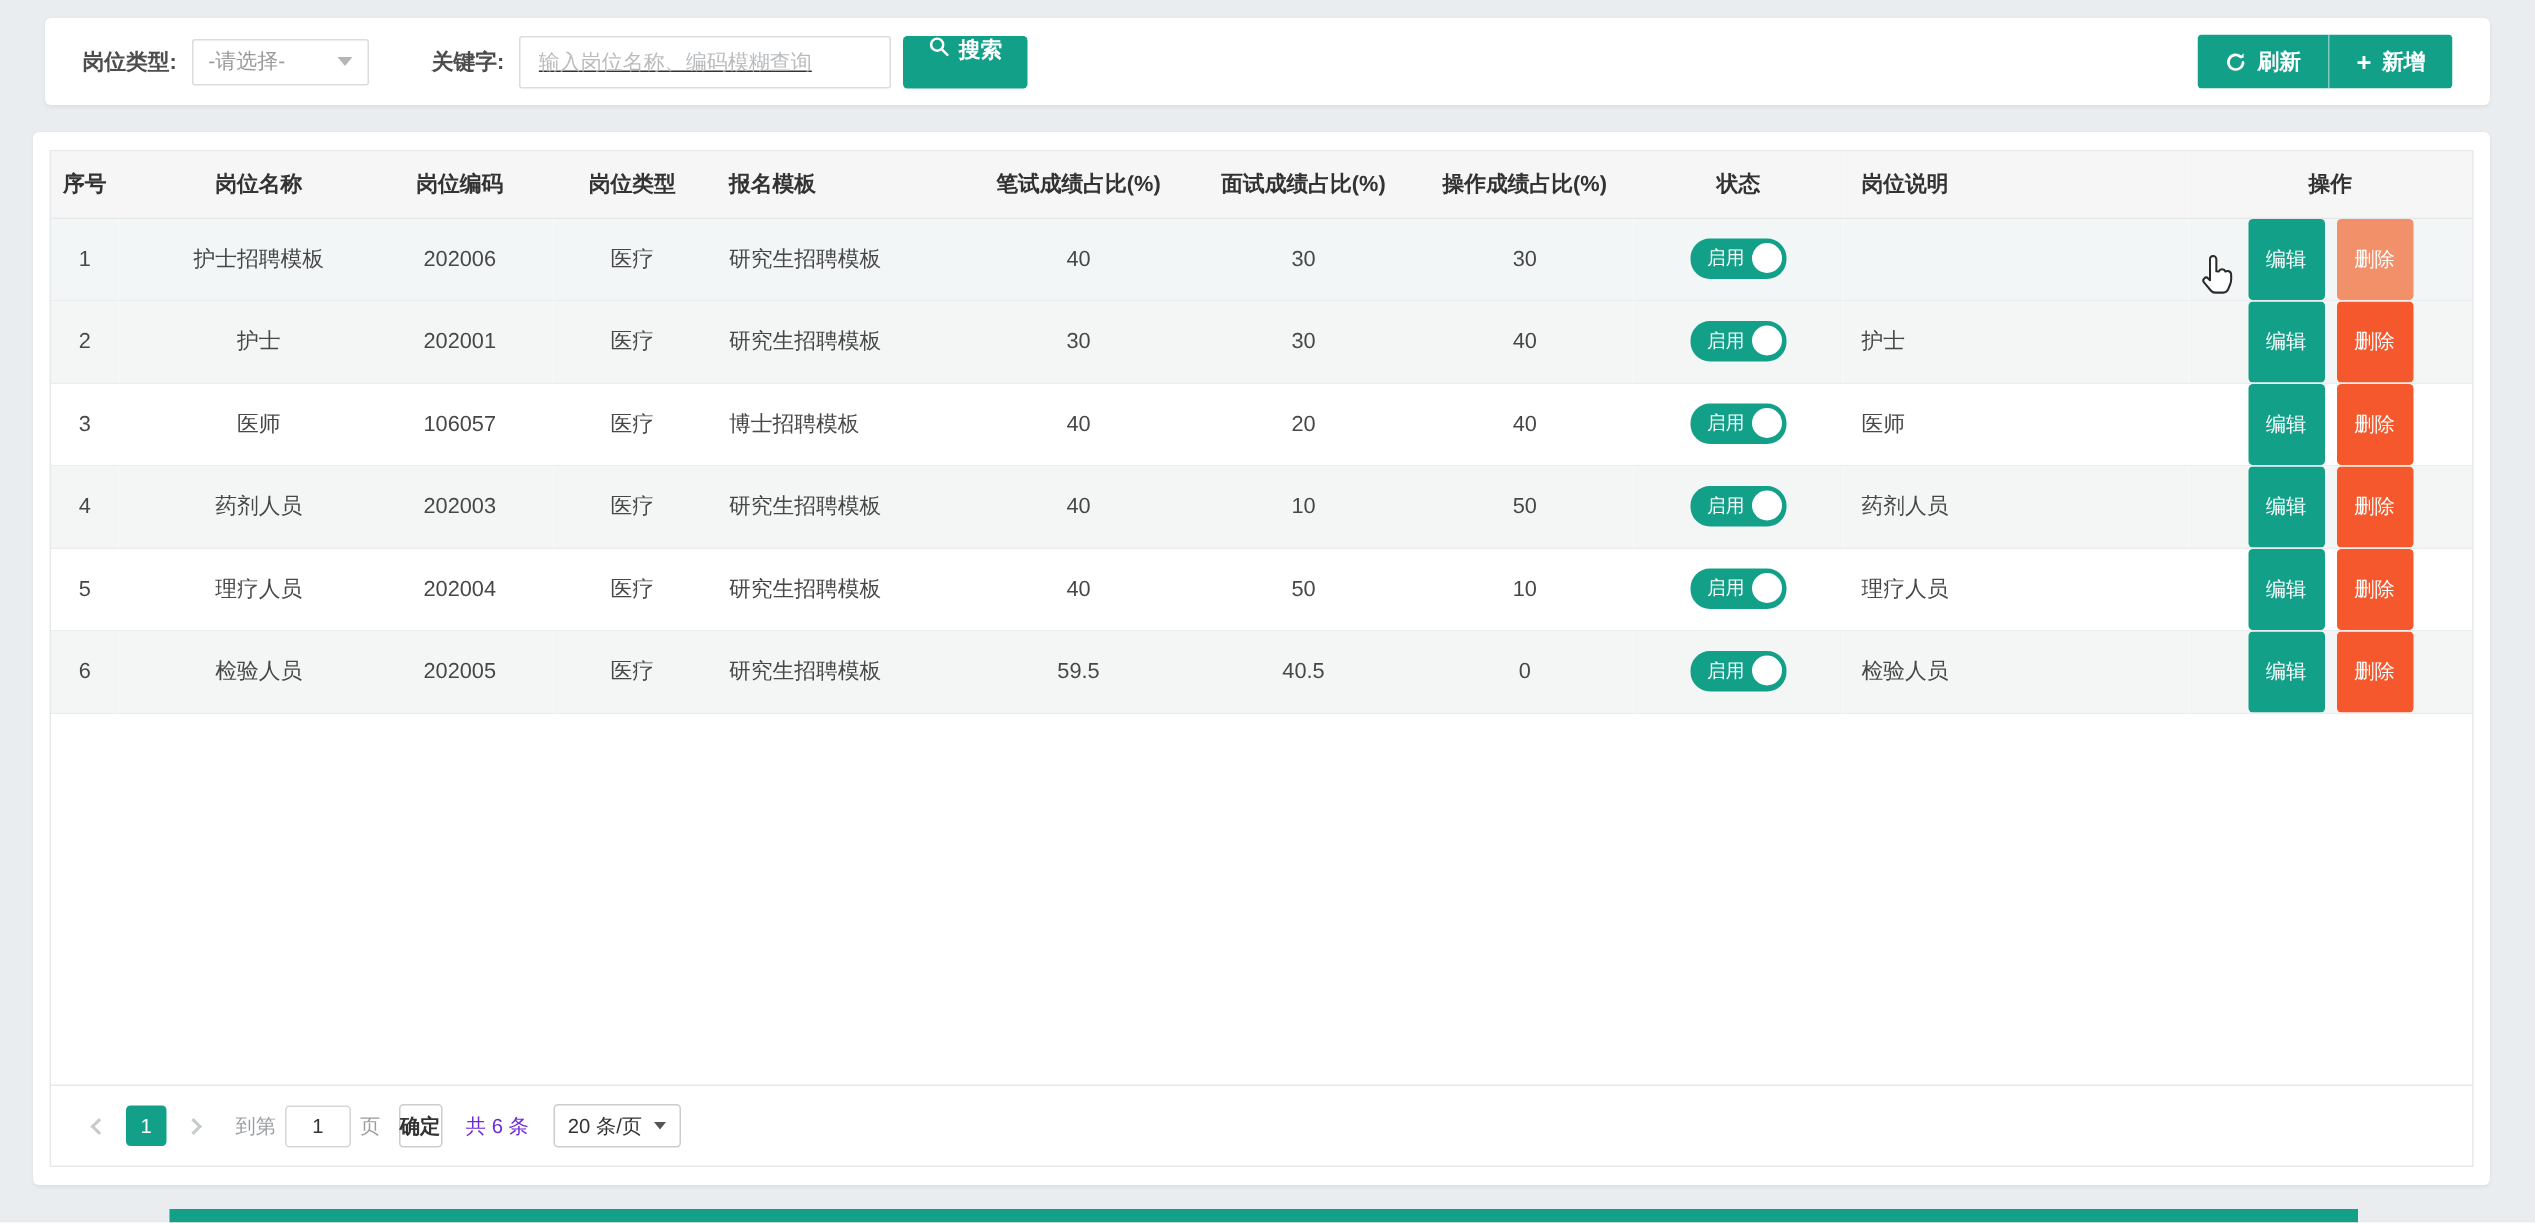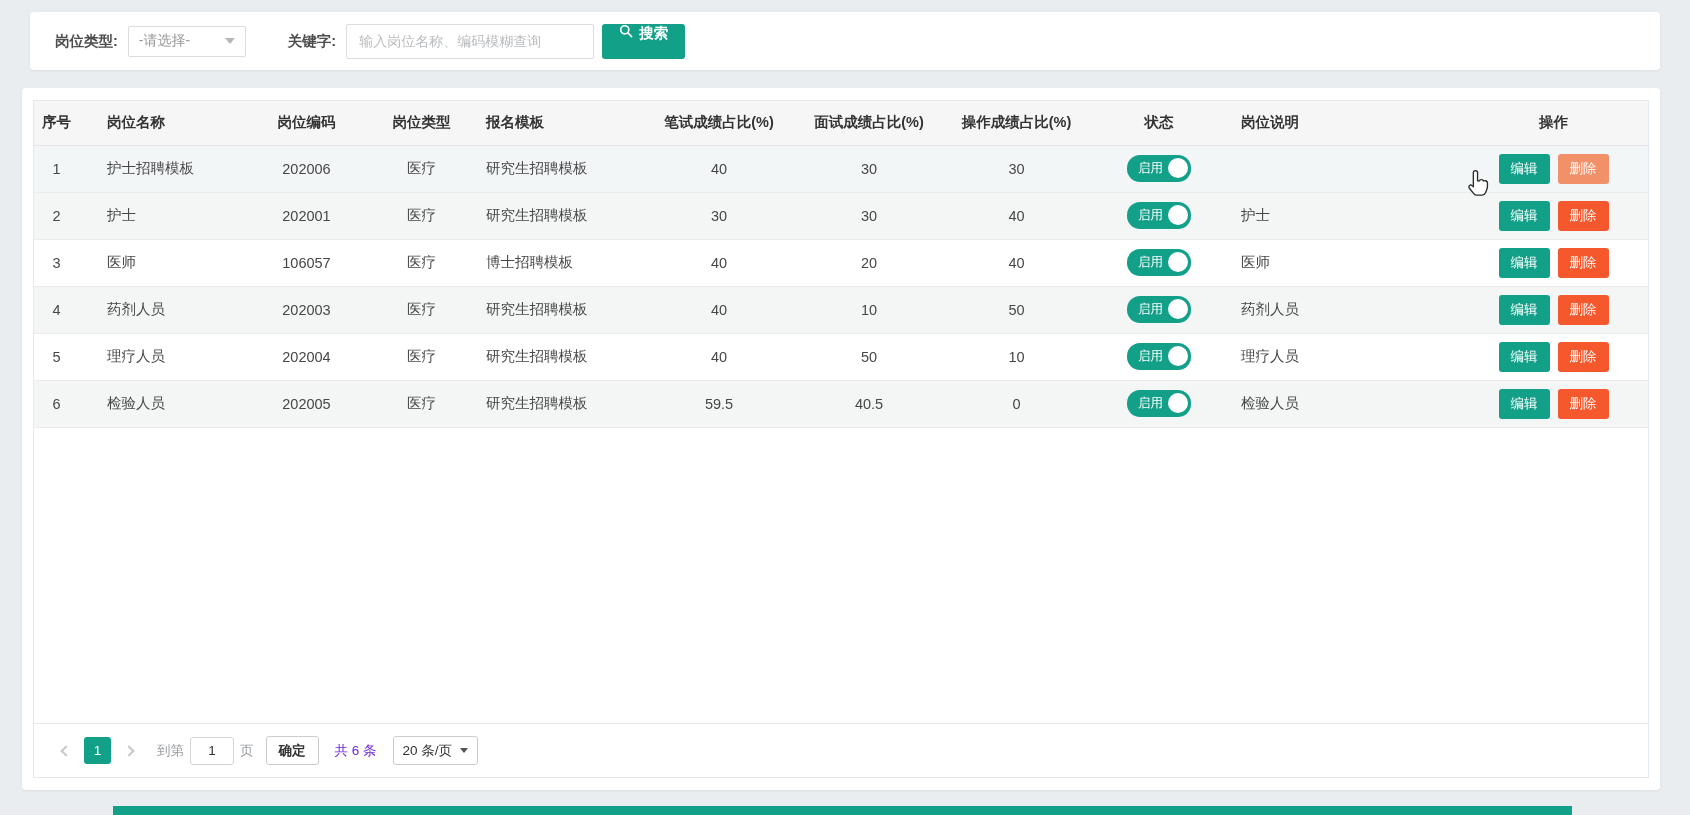--- a/index.html
+++ b/index.html
@@ -32,20 +32,21 @@
   }
   .caret-down{
     width:0;height:0;border-left:5px solid transparent;border-right:5px solid transparent;
     border-top:6px solid #b3b7ba;display:inline-block;
   }
   .f-gap{width:42px;}
   .f-input{
     width:248px;height:35px;border:1px solid #dcdcdc;border-radius:2px;
     padding:0 12px;font-size:14px;color:#333;outline:none;
     font-family:"Liberation Sans","DejaVu Sans",sans-serif;
+    text-decoration:underline;
   }
   .f-input::placeholder{color:#b9bcbf;}
   .btn-search{
     height:35px;margin-left:8px;padding:0 17px;border:none;border-radius:3px;
     background:var(--primary);color:#fff;font-size:14.5px;font-weight:600;
     display:flex;align-items:flex-start;gap:6px;cursor:pointer;
     font-family:inherit;
   }
   .spacer{flex:1;}
   .btn-group{display:flex;border-radius:3px;overflow:hidden;}
@@ -74,35 +75,35 @@
   tbody td{
     height:47px;border-bottom:1px solid #ececee;color:#474747;
     text-align:center;padding:0 6px;overflow:hidden;white-space:nowrap;
   }
   tr.stripe td{background:#f4f6f6;}
   tr.hover-row td{background:#f3f6f7;}
   th.c-no{width:45px;} 
   th.c-name{width:165px;} th.c-code{width:125px;} th.c-type{width:105px;}
   th.c-template{width:170px;} th.c-num{width:150px;} th.c-num2{width:145px;}
   th.c-status{width:140px;} th.c-desc{width:230px;}
-  .al{text-align:left;padding-left:28px !important;}
+  .al{text-align:center;padding-left:28px !important;}
   .al2{text-align:left !important;padding-left:12px !important;}
   
   .toggle{
     display:inline-flex;align-items:center;width:64px;height:27px;border-radius:13px;
     background:var(--primary);color:#fff;font-size:12.5px;position:relative;
     padding-left:11px;cursor:pointer;
   }
   .toggle-knob{
     position:absolute;right:3px;top:3px;width:20px;height:20px;border-radius:50%;background:#fff;
   }
   
   .btn-edit,.btn-delete{
     display:inline-block;border:none;border-radius:3px;color:#fff;
-    font-size:13.5px;padding:6px 12px;cursor:pointer;font-family:inherit;
+    font-size:13.5px;padding:18px 12px;cursor:pointer;font-family:inherit;
   }
   .btn-edit{background:var(--primary);margin-right:8px;}
   .btn-delete{background:var(--danger);}
   .btn-delete.hovered{background:var(--danger-hover);}
   
   .table-filler{flex:1;}
   
   .pagination{
     border-top:1px solid var(--border);height:54px;flex:0 0 54px;
     display:flex;align-items:center;padding:0 20px;font-size:13.5px;color:#666;
@@ -117,21 +118,21 @@
     font-size:13.5px;cursor:pointer;
   }
   .pg-text{margin:0 6px;white-space:nowrap;}
   .muted{color:#9a9ea1;}
   .pg-goto{margin-left:16px;}
   .pg-input{
     width:44px;height:28px;border:1px solid #d4d7da;border-radius:3px;text-align:center;
     font-size:13.5px;color:#333;outline:none;font-family:inherit;
   }
   .pg-confirm{
-    height:29px;padding:0 12px;margin:0 6px;background:#fff;border:1px solid #c9cdd0;
+    height:29px;padding:0 0;margin:0 6px;background:#fff;border:1px solid #c9cdd0;
     border-radius:3px;font-size:13.5px;font-weight:600;color:#333;cursor:pointer;font-family:inherit;
   }
   .pg-total{color:#6d28d9;margin-left:10px;}
   .pg-size{
     height:29px;margin-left:10px;border:1px solid #c9cdd0;border-radius:3px;background:#fff;
     display:inline-flex;align-items:center;gap:8px;padding:0 9px;font-size:13.5px;color:#333;cursor:pointer;
   }
   .pg-size .caret-down{border-left-width:4px;border-right-width:4px;border-top-width:5px;border-top-color:#555;}
   
   .bottom-strip{
@@ -153,20 +154,33 @@
   <span class="f-label">关键字:</span>
   <input class="f-input" placeholder="输入岗位名称、编码模糊查询" style="">
   <button class="btn-search">
     <svg width="14" height="14" viewBox="0 0 16 16">
       <circle cx="6.6" cy="6.6" r="4.6" fill="none" stroke="#fff" stroke-width="1.9"></circle>
       <line x1="10.2" y1="10.2" x2="14.4" y2="14.4" stroke="#fff" stroke-width="1.9" stroke-linecap="round"></line>
     </svg>
     <span>搜索</span>
   </button>
   <div class="spacer"></div>
+  <div class="btn-group">
+    <button class="btn-top">
+      <svg width="15" height="15" viewBox="0 0 16 16">
+        <path d="M13.2 8a5.2 5.2 0 1 1-1.5-3.7" fill="none" stroke="#fff" stroke-width="1.9" stroke-linecap="round"></path>
+        <path d="M13.6 1.6v3.2h-3.2z" fill="#fff"></path>
+      </svg>
+      <span>刷新</span>
+    </button>
+    <button class="btn-top">
+      <span class="plus-glyph">+</span>
+      <span>新增</span>
+    </button>
+  </div>
 </div>
 
 <div class="main-card">
   <div class="table-frame">
     <table>
       <thead>
         <tr>
             <th class="c-no">序号</th>
             <th class="c-name al">岗位名称</th>
             <th class="c-code">岗位编码</th>

